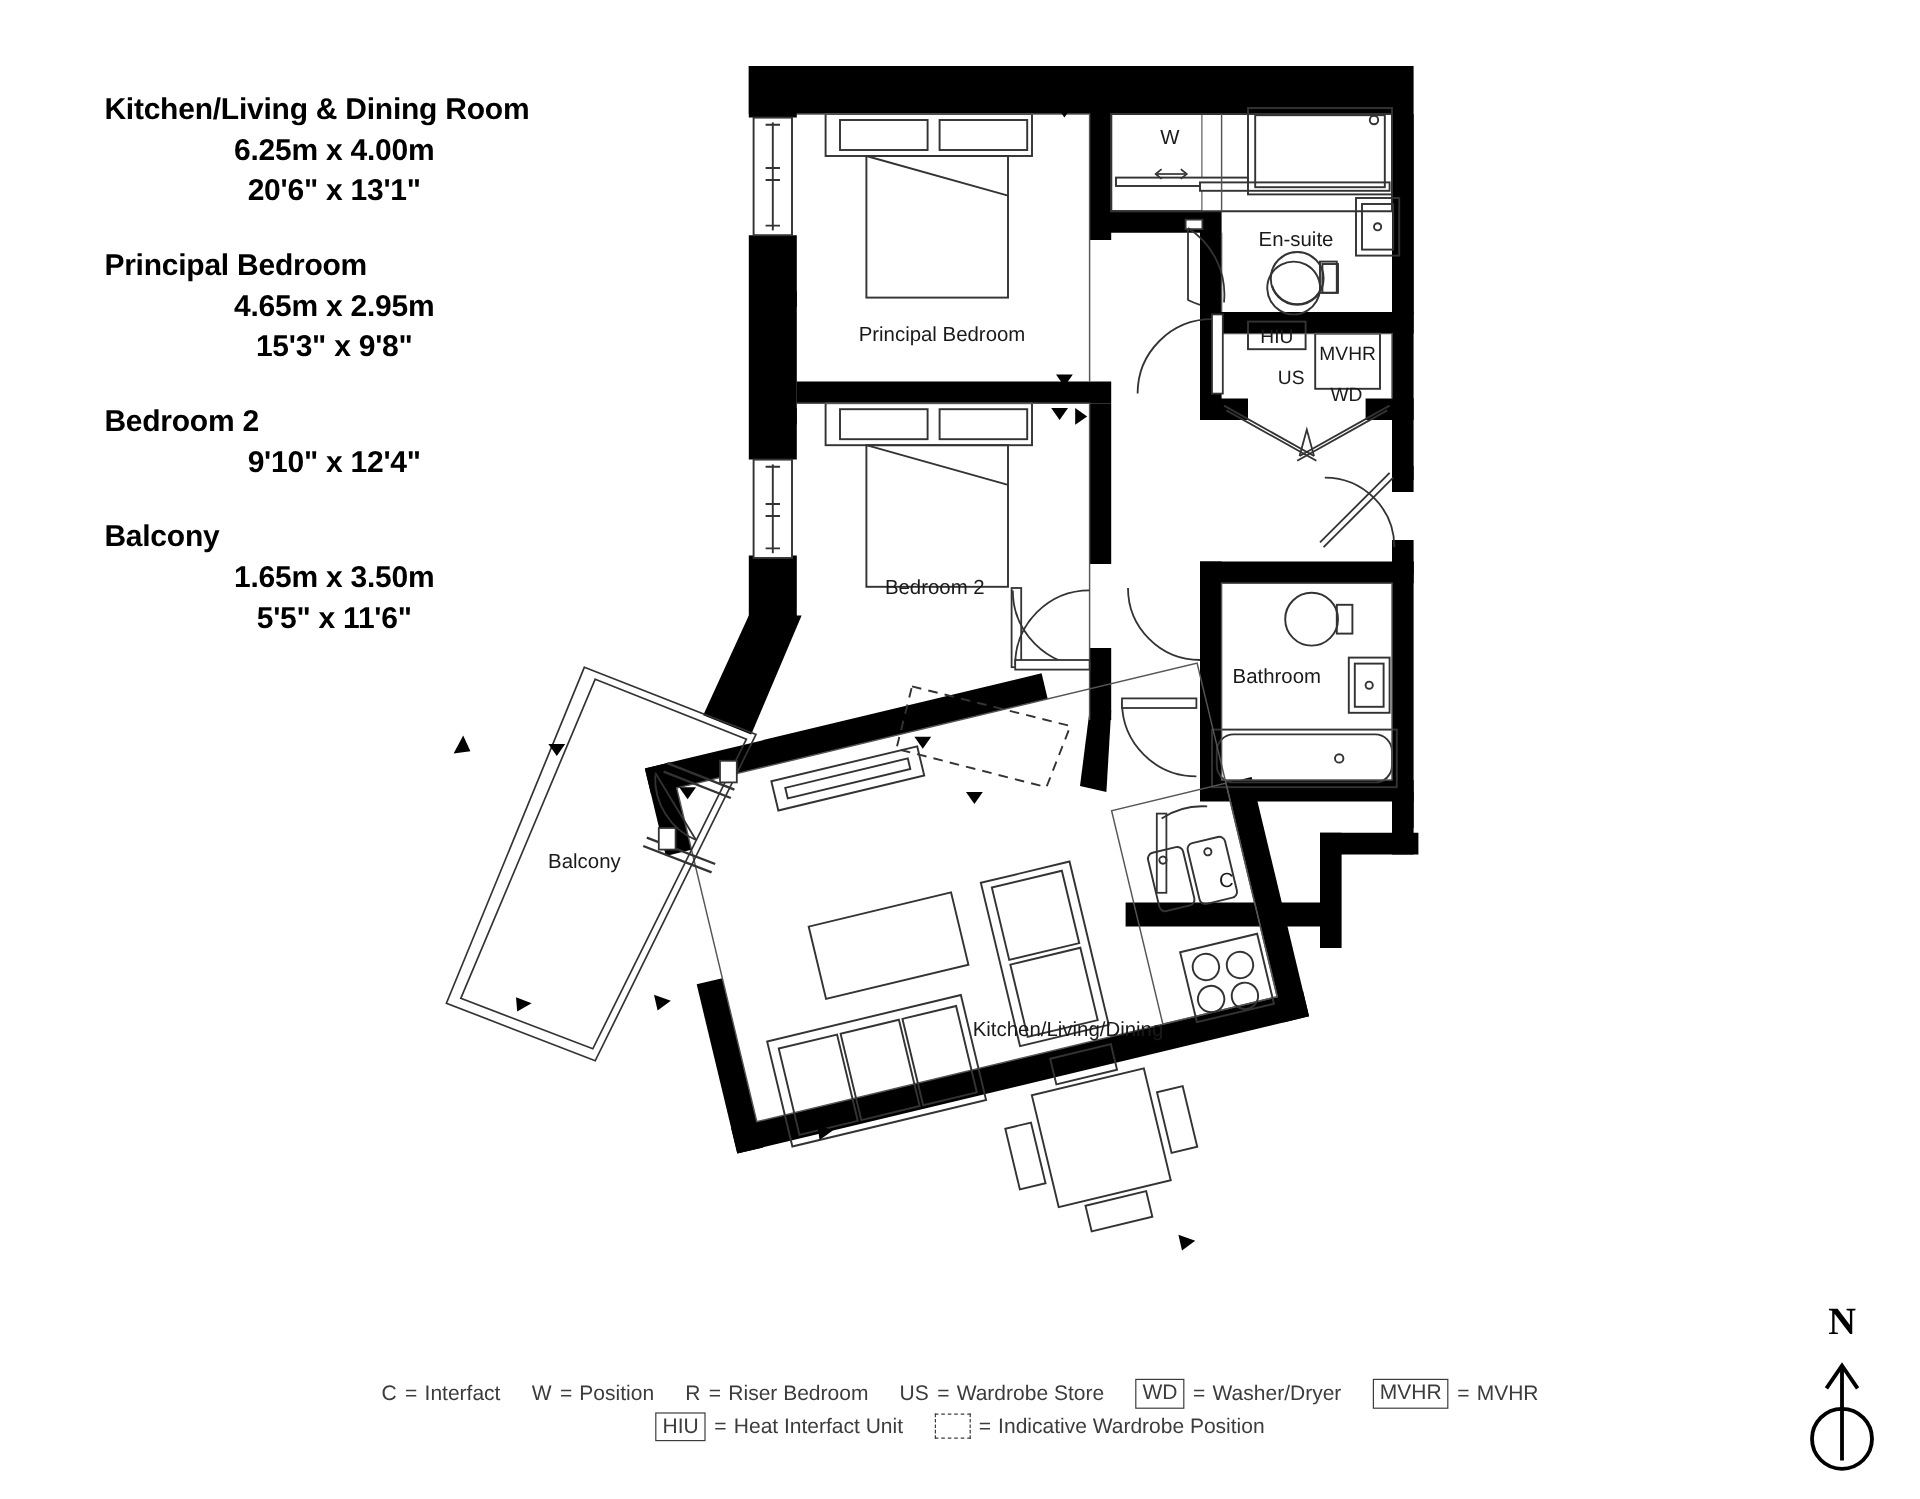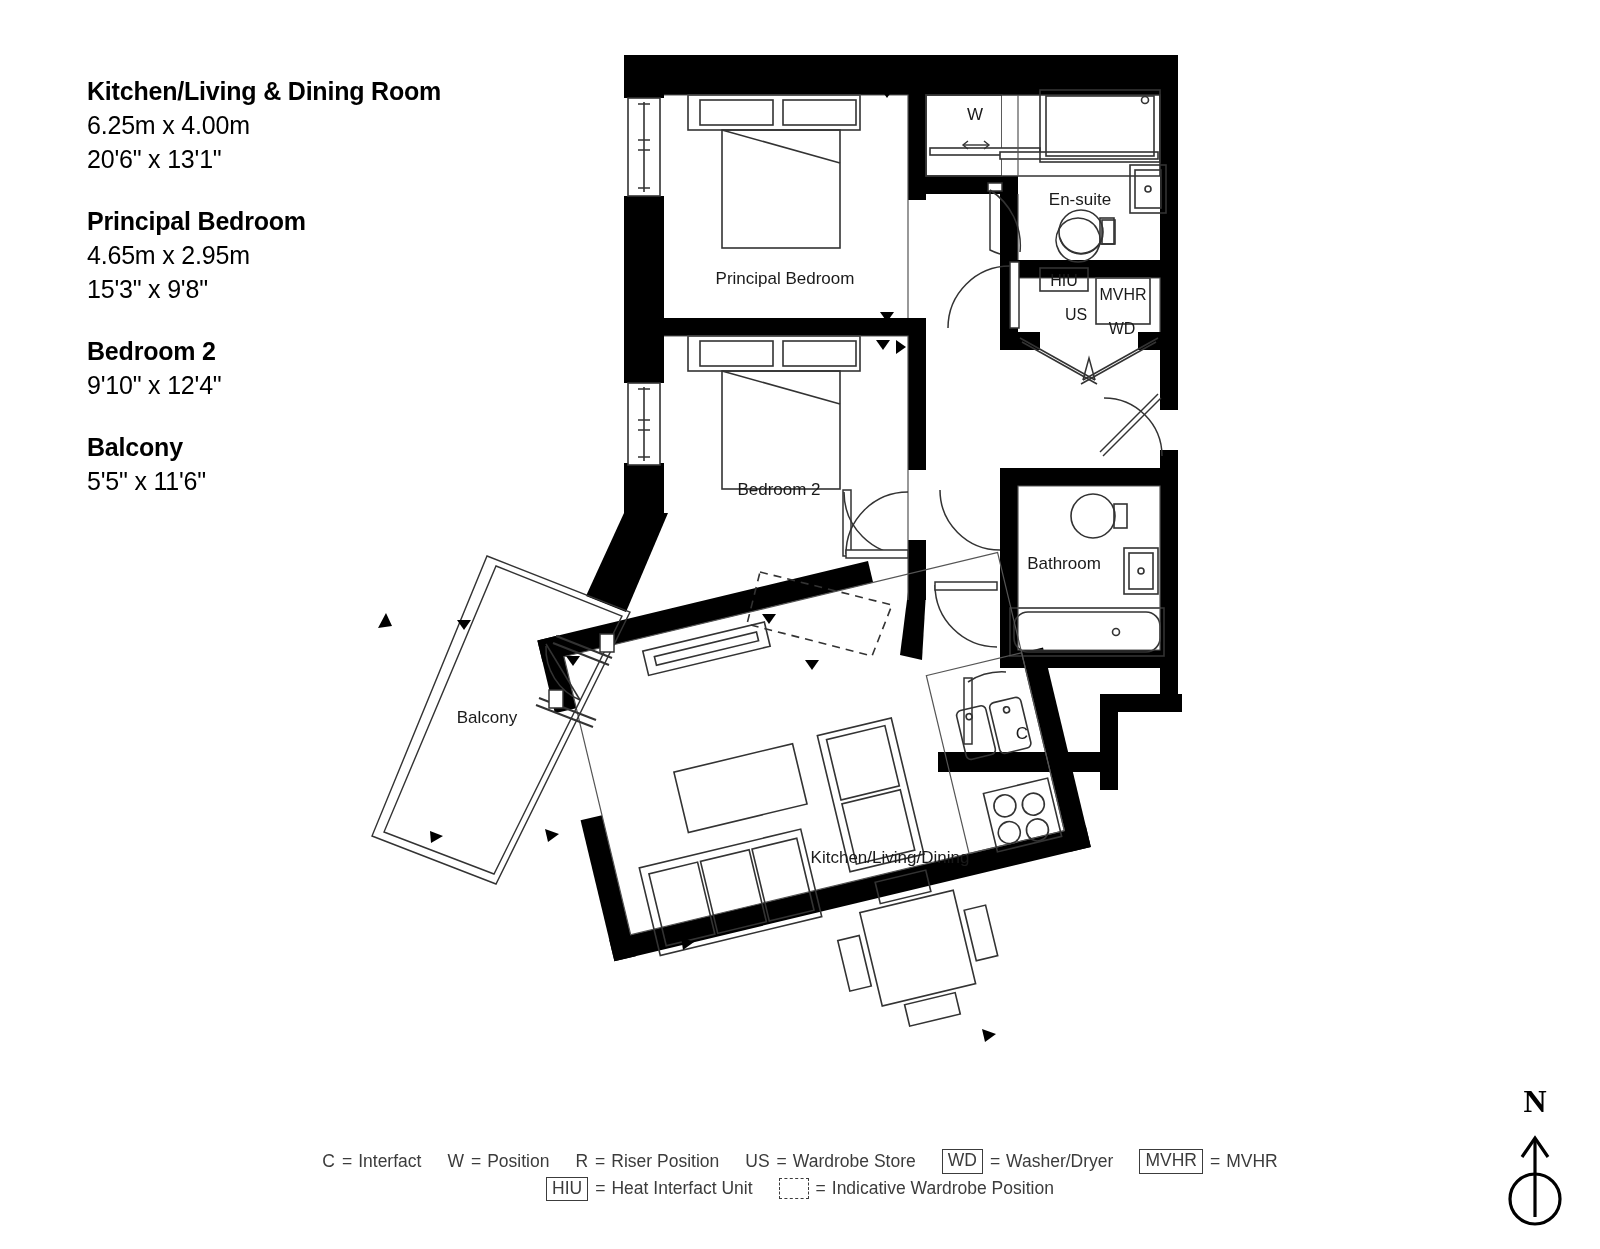--- a/index.html
+++ b/index.html
@@ -9,21 +9,21 @@
   }
   
   #schedule{
     position:absolute;left:40px;top:74px;width:430px;
   }
   .sched-block{margin-bottom:28px;margin-left:47px;}
   .sched-name{
     font-size:25px;font-weight:bold;line-height:1.36;letter-spacing:-0.2px;
   }
   .sched-metric, .sched-imperial{
-    font-size:25px;font-weight:normal;line-height:1.36;letter-spacing:-0.2px;
+    font-size:25px;font-weight:bold;line-height:1.36;letter-spacing:-0.2px;text-align:center;
   }
   
   #plan{position:absolute;left:0;top:0;width:1600px;height:1249px;}
   
   #legend{
     position:absolute;left:0;top:1148px;width:1600px;
     font-size:17.5px;color:#3c3c3c;
     font-family:"Liberation Sans", sans-serif;
   }
   .legend-row{
@@ -60,20 +60,21 @@
     <div class="sched-name">Principal Bedroom</div>
     <div class="sched-metric">4.65m  x  2.95m</div>
     <div class="sched-imperial">15'3" x 9'8"</div>
   </div>
   <div class="sched-block">
     <div class="sched-name">Bedroom 2</div>
     <div class="sched-imperial">9'10" x 12'4"</div>
   </div>
   <div class="sched-block">
     <div class="sched-name">Balcony</div>
+    <div class="sched-metric">1.65m  x  3.50m</div>
     <div class="sched-imperial">5'5" x 11'6"</div>
   </div>
 </div>
 
 <svg id="plan" viewBox="0 0 1600 1249">
 
   <g fill="#000000" stroke="none">
 
     <path d="M624,55 L1178,55 L1178,95 L624,95 Z"></path>
 
@@ -368,21 +369,21 @@
       <span>Interfact</span>
     </span>
     <span class="legend-item">
       <span class="legend-key">W</span>
       <span class="legend-eq">=</span>
       <span>Position</span>
     </span>
     <span class="legend-item">
       <span class="legend-key">R</span>
       <span class="legend-eq">=</span>
-      <span>Riser Position</span>
+      <span>Riser Bedroom</span>
     </span>
     <span class="legend-item">
       <span class="legend-key">US</span>
       <span class="legend-eq">=</span>
       <span>Wardrobe Store</span>
     </span>
     <span class="legend-item">
       <span class="legend-key boxed">WD</span>
       <span class="legend-eq">=</span>
       <span>Washer/Dryer</span>

